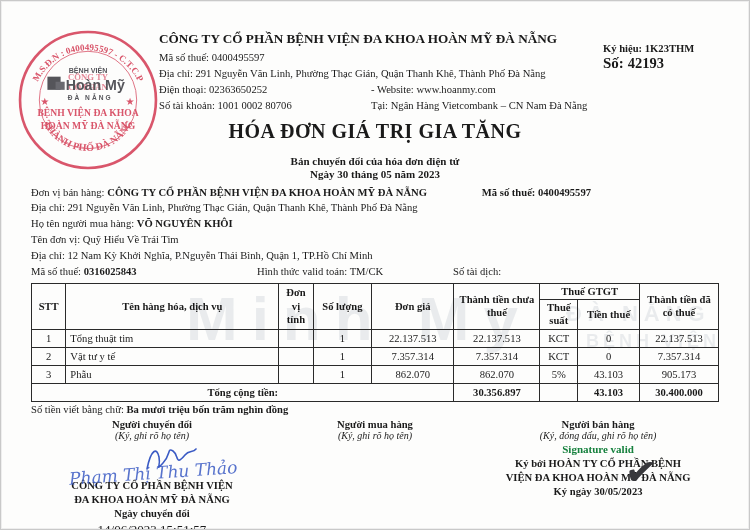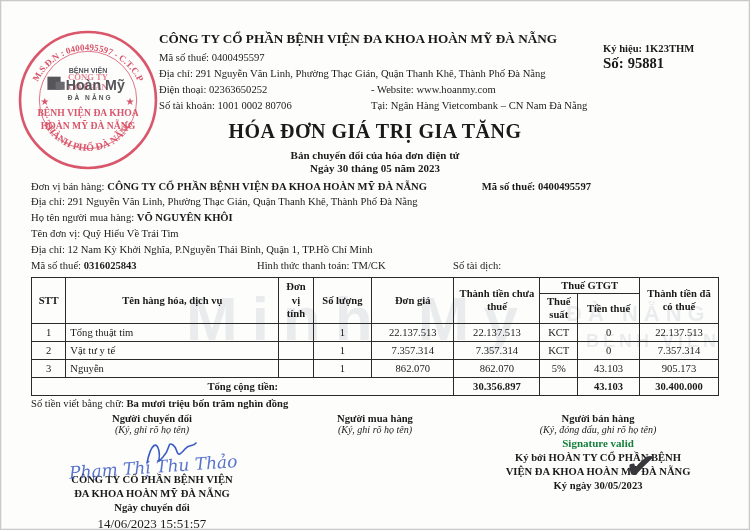--- a/index.html
+++ b/index.html
@@ -24,21 +24,21 @@
   .co-name{font-weight:bold;font-size:13.2px;margin-bottom:3px;}
   .hline{font-size:10.6px;line-height:1.5;}
   .pair{display:flex;}
   .pair .k1{width:212px;}
   .khieu{font-size:10.6px;font-weight:bold;}
   .so-lbl{font-size:15px;font-weight:bold;}
   .so-val{font-size:14.5px;font-weight:bold;}
   
   .title{text-align:center;margin-top:6px;}
   .t-main{font-size:20px;font-weight:bold;letter-spacing:.5px;}
-  .t-sub{font-size:11px;font-weight:bold;margin-top:6px;}
+  .t-sub{font-size:11px;font-weight:bold;margin-top:12px;}
   .t-date{font-size:11px;font-weight:bold;margin-top:1px;}
   
   .parties{margin-top:5px;font-size:10.6px;line-height:1.5;}
   .prow{display:flex;}
   .bold{font-weight:bold;}
   .p-tax{margin-left:auto;margin-right:128px;}
   .p3 .c1{width:226px;}
   .p3 .c2{width:196px;}
   
   table{width:100%;border-collapse:collapse;margin-top:3px;font-size:10.6px;}
@@ -117,21 +117,21 @@
           <span class="k1">Điện thoại: 02363650252</span>
           <span>- Website: www.hoanmy.com</span>
         </div>
         <div class="hline pair">
           <span class="k1">Số tài khoản: 1001 0002 80706</span>
           <span>Tại: Ngân Hàng Vietcombank – CN Nam Đà Nẵng</span>
         </div>
       </div>
       <div class="hdr-r">
         <div class="khieu"><span>Ký hiệu:</span> <span>1K23THM</span></div>
-        <div><span class="so-lbl">Số:</span> <span class="so-val">95881</span></div>
+        <div><span class="so-lbl">Số:</span> <span class="so-val">42193</span></div>
       </div>
     </div>
 
     <div class="title">
       <div class="t-main">HÓA ĐƠN GIÁ TRỊ GIA TĂNG</div>
       <div class="t-sub">Bản chuyển đổi của hóa đơn điện tử</div>
       <div class="t-date">Ngày 30 tháng 05 năm 2023</div>
     </div>
 
     <div class="parties">
@@ -145,21 +145,21 @@
         <span>Họ tên người mua hàng:</span>
         <span class="bold">VÕ NGUYÊN KHÔI</span>
       </div>
       <div>
         <span>Tên đơn vị:</span>
         <span>Quỹ Hiểu Về Trái Tim</span>
       </div>
       <div>Địa chỉ: 12 Nam Kỳ Khởi Nghĩa, P.Nguyễn Thái Bình, Quận 1, TP.Hồ Chí Minh</div>
       <div class="prow p3">
         <span class="c1"><span>Mã số thuế:</span> <span class="bold">0316025843</span></span>
-        <span class="c2">Hình thức thanh toán: TM/CK</span>
+        <span class="c2">Hình thức valid toán: TM/CK</span>
         <span>Số tài dịch:</span>
       </div>
     </div>
 
     <table>
       <colgroup>
         <col style="width:5%">
           <col style="width:31%">
           <col style="width:5%">
           <col style="width:8.5%">
@@ -203,21 +203,21 @@
           <td></td>
           <td class="ctr">1</td>
           <td class="num">7.357.314</td>
           <td class="num">7.357.314</td>
           <td class="ctr">KCT</td>
           <td class="num">0</td>
           <td class="num">7.357.314</td>
         </tr>
         <tr>
           <td class="ctr">3</td>
-          <td>Nguyễn</td>
+          <td>Phẫu</td>
           <td></td>
           <td class="ctr">1</td>
           <td class="num">862.070</td>
           <td class="num">862.070</td>
           <td class="ctr">5%</td>
           <td class="num">43.103</td>
           <td class="num">905.173</td>
         </tr>
         <tr class="tot">
           <td colspan="5" class="num">Tổng cộng tiền:</td>

